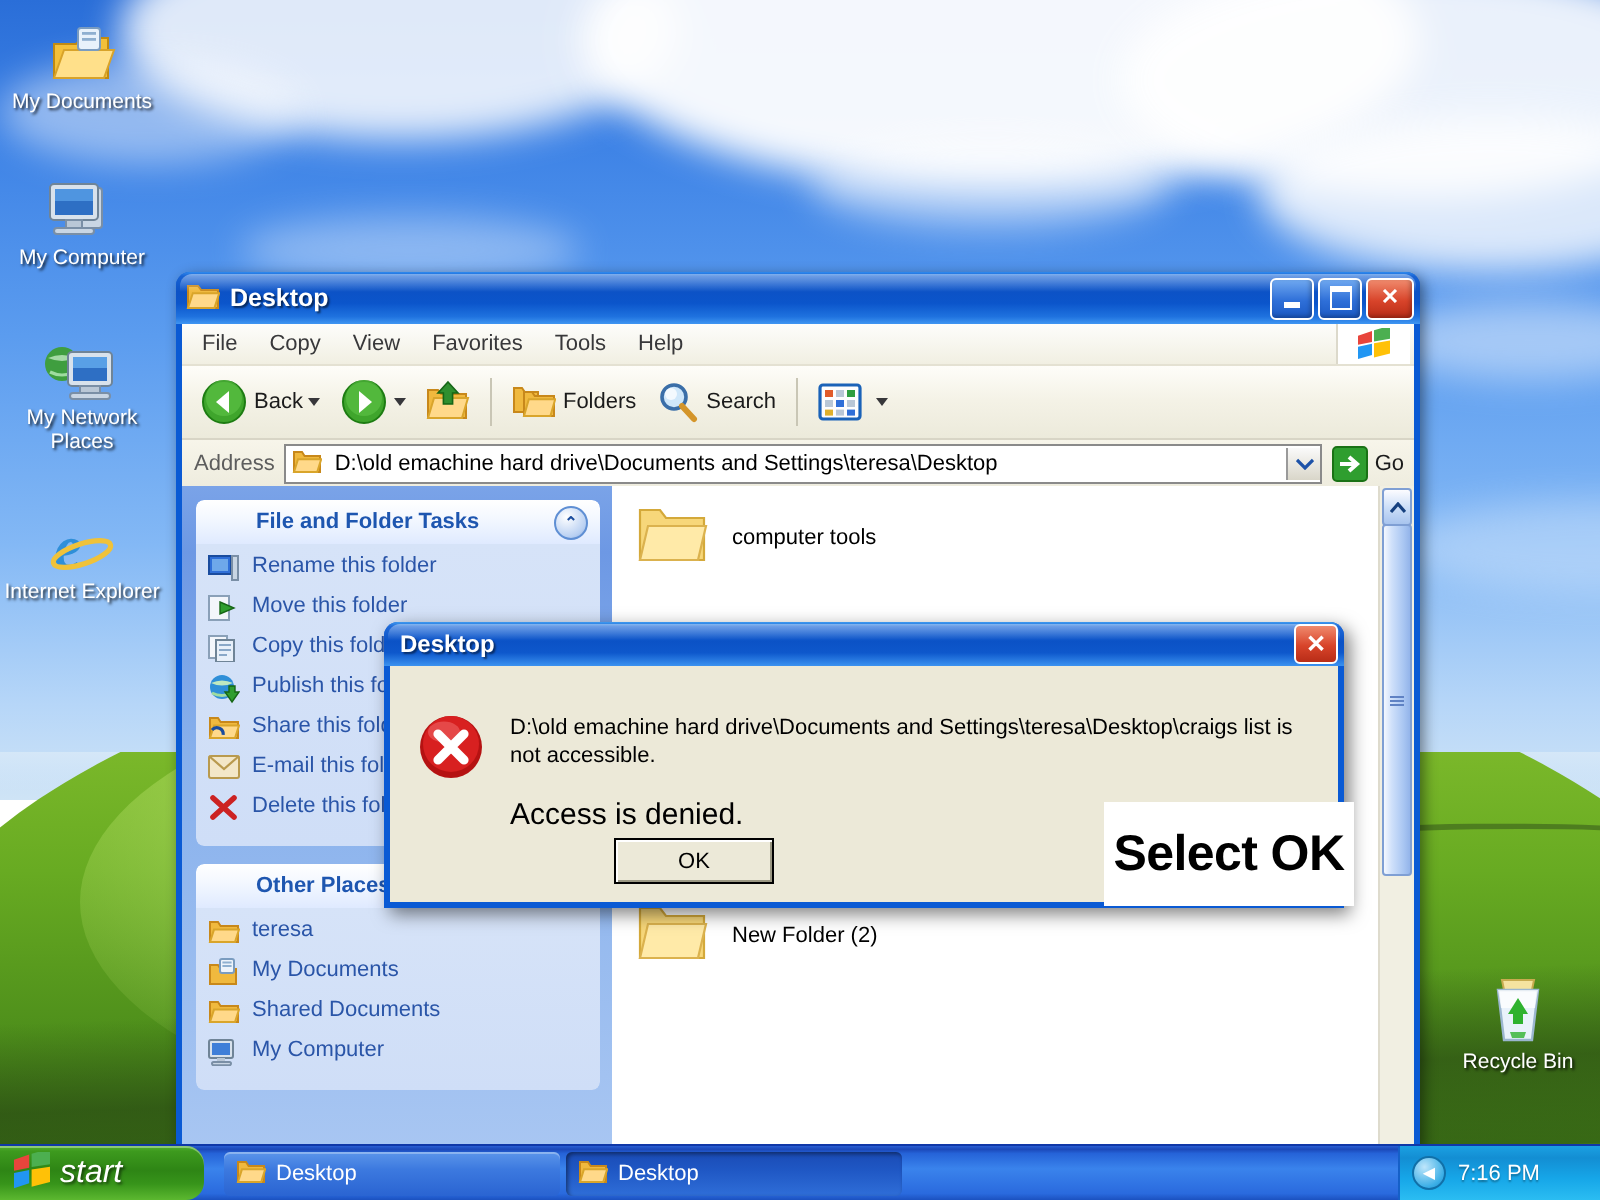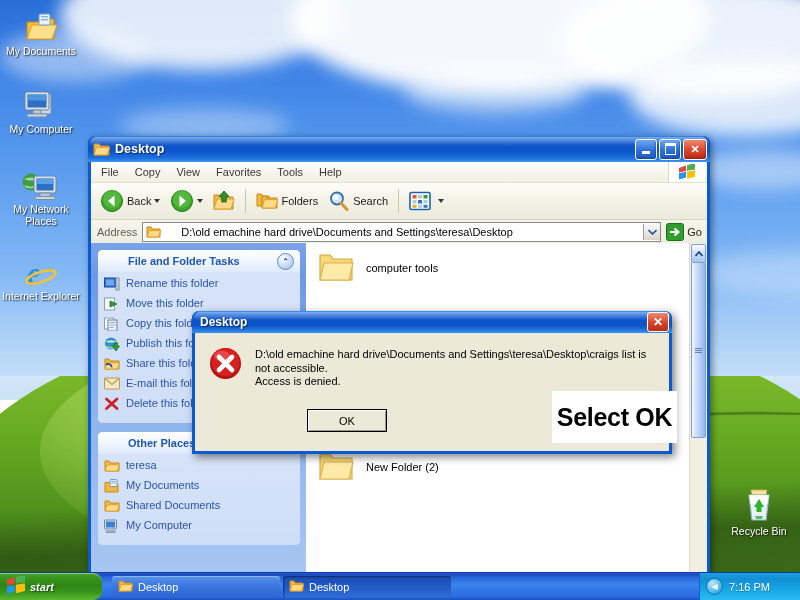--- a/index.html
+++ b/index.html
@@ -107,21 +107,21 @@
   .caret{width:0;height:0;border-left:3.5px solid transparent;border-right:3.5px solid transparent;border-top:4px solid #37373a;}
 
   .addrbar{
     height:24px;display:flex;align-items:center;padding-left:6px;
     background:linear-gradient(180deg,#f7f5ea,#eeecde);
     border-bottom:1px solid #c9c6b5;
   }
   .addr-label{color:#5d5d5d;font-size:11px;margin-right:5px;}
   .addr-field{
     flex:1;height:18px;background:#fff;border:1px solid #8a8a8a;
-    display:flex;align-items:center;gap:20px;padding-left:3px;
+    display:flex;align-items:center;gap:6px;padding-left:3px;
   }
   .addr-text{font-size:11px;color:#000;white-space:nowrap;overflow:hidden;}
   .addr-drop{
     margin-left:auto;width:16px;height:16px;background:linear-gradient(180deg,#fafafa,#d9d6c9);
     border-left:1px solid #9a9a9a;display:flex;align-items:center;justify-content:center;
   }
   .gobtn{display:flex;align-items:center;gap:3px;padding:0 5px;height:22px;font-size:11px;color:#1b1b1b;}
 
   .content{
     position:absolute;left:0;right:0;top:81px;bottom:0;display:flex;
@@ -191,26 +191,26 @@
   }
   .dlg-title span{color:#fff;font-weight:bold;font-size:12px;text-shadow:1px 1px 1px rgba(0,0,0,.5);position:relative;}
   .dlg-close{
     margin-left:auto;width:20px;height:18px;border-radius:3px;border:1px solid #fff;
     background:linear-gradient(180deg,#f08a6d,#d8442a 55%,#b82c17);
     display:flex;align-items:center;justify-content:center;color:#fff;font-size:12px;font-weight:bold;
     position:relative;line-height:1;
   }
   .dlg-body{
     position:absolute;left:3px;right:3px;top:22px;bottom:3px;
-    background:#ece9d8;display:flex;padding:14px 12px 0 14px;
+    background:#ece9d8;display:flex;padding:24px 12px 0 14px;
   }
   .err-icon{flex:0 0 36px;}
   .dlg-text{flex:1;padding-left:10px;position:relative;}
   .dlg-msg{font-size:11px;color:#000;line-height:14px;}
-  .dlg-msg2{font-size:11px;color:#000;}
+  .dlg-msg2{font-size:15px;color:#000;margin-top:14px;}
   .dlg-okrow{position:absolute;left:0;right:0;top:62px;display:flex;align-items:flex-start;}
   .okbtn{
     width:78px;height:21px;background:#ece9d8;font-size:11px;color:#000;
     display:flex;align-items:center;justify-content:center;
     border:1px solid #000;box-shadow:inset 1px 1px 0 #fff, inset -1px -1px 0 #9a9782;
     margin-left:62px;
   }
   .annot{
     position:absolute;left:307px;top:-18px;width:125px;height:52px;background:#fff;
     display:flex;align-items:center;justify-content:center;
@@ -225,21 +225,21 @@
     display:flex;align-items:center;
     border-top:1px solid #1038a8;
   }
   .startbtn{
     width:96px;height:27px;position:relative;
     background:linear-gradient(180deg,#53b02d 0%,#3d9a1e 10%,#2e8515 45%,#37941a 70%,#5cb830 100%);
     border-radius:0 9px 9px 0;display:flex;align-items:center;gap:4px;padding-left:6px;
     box-shadow:inset 0 1px 0 rgba(255,255,255,.35);
   }
   .startbtn .txt{
-    color:#fff;font-weight:bold;font-style:italic;font-size:11px;
+    color:#fff;font-weight:normal;font-style:italic;font-size:16px;
     text-shadow:1px 1px 1.5px rgba(0,0,0,.55);
   }
   .tasks{display:flex;align-items:center;gap:3px;margin-left:10px;}
   .taskbtn{
     width:162px;height:22px;display:flex;align-items:center;gap:5px;padding-left:6px;
     border-radius:3px;color:#fff;font-size:11px;
     background:linear-gradient(180deg,#5b95ea,#3c79df 40%,#2a64d2 100%);
     box-shadow:inset 0 1px 0 rgba(255,255,255,.3);
   }
   .taskbtn.active{

